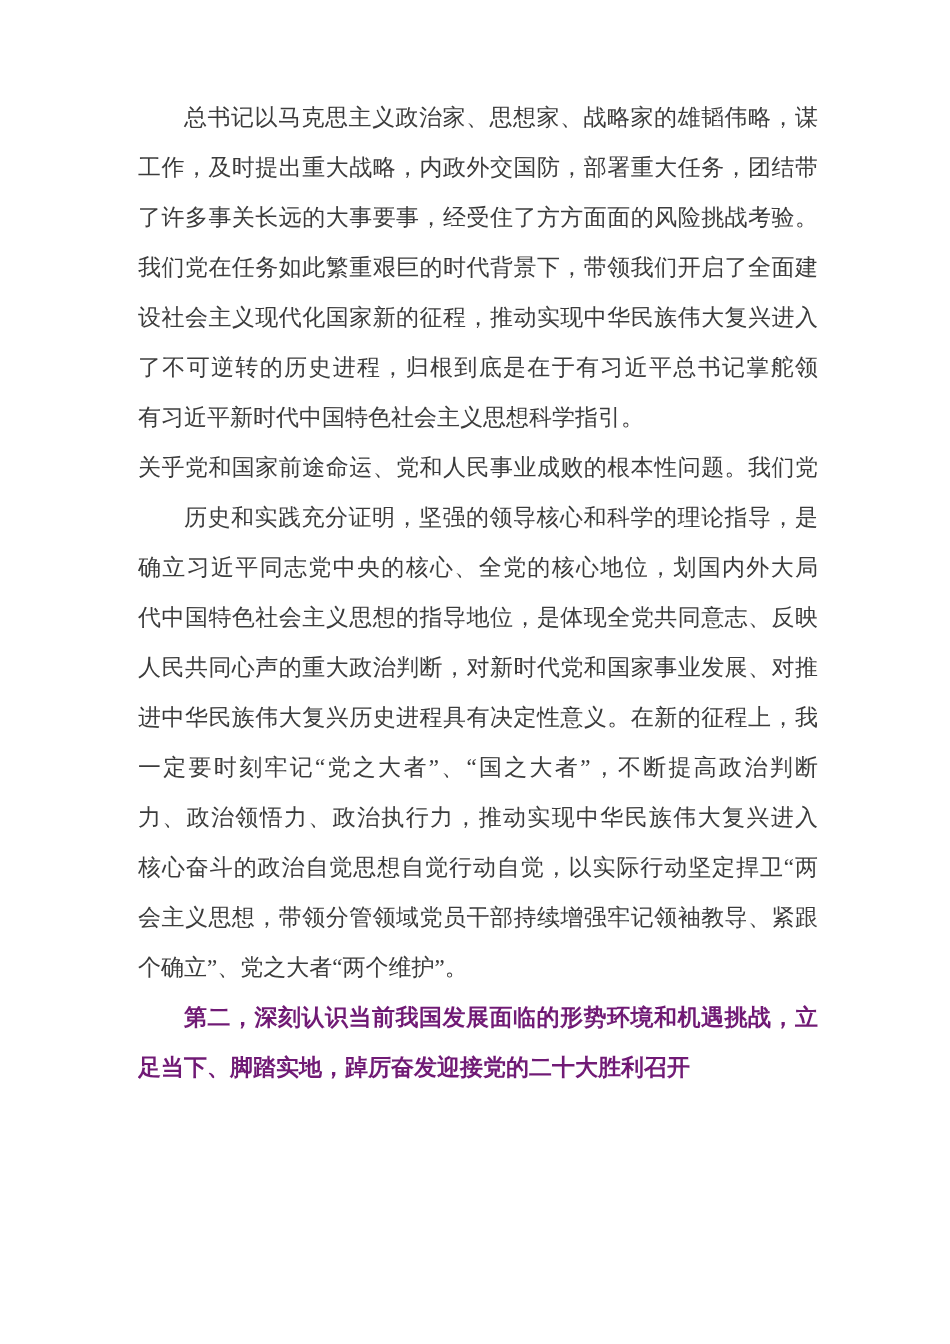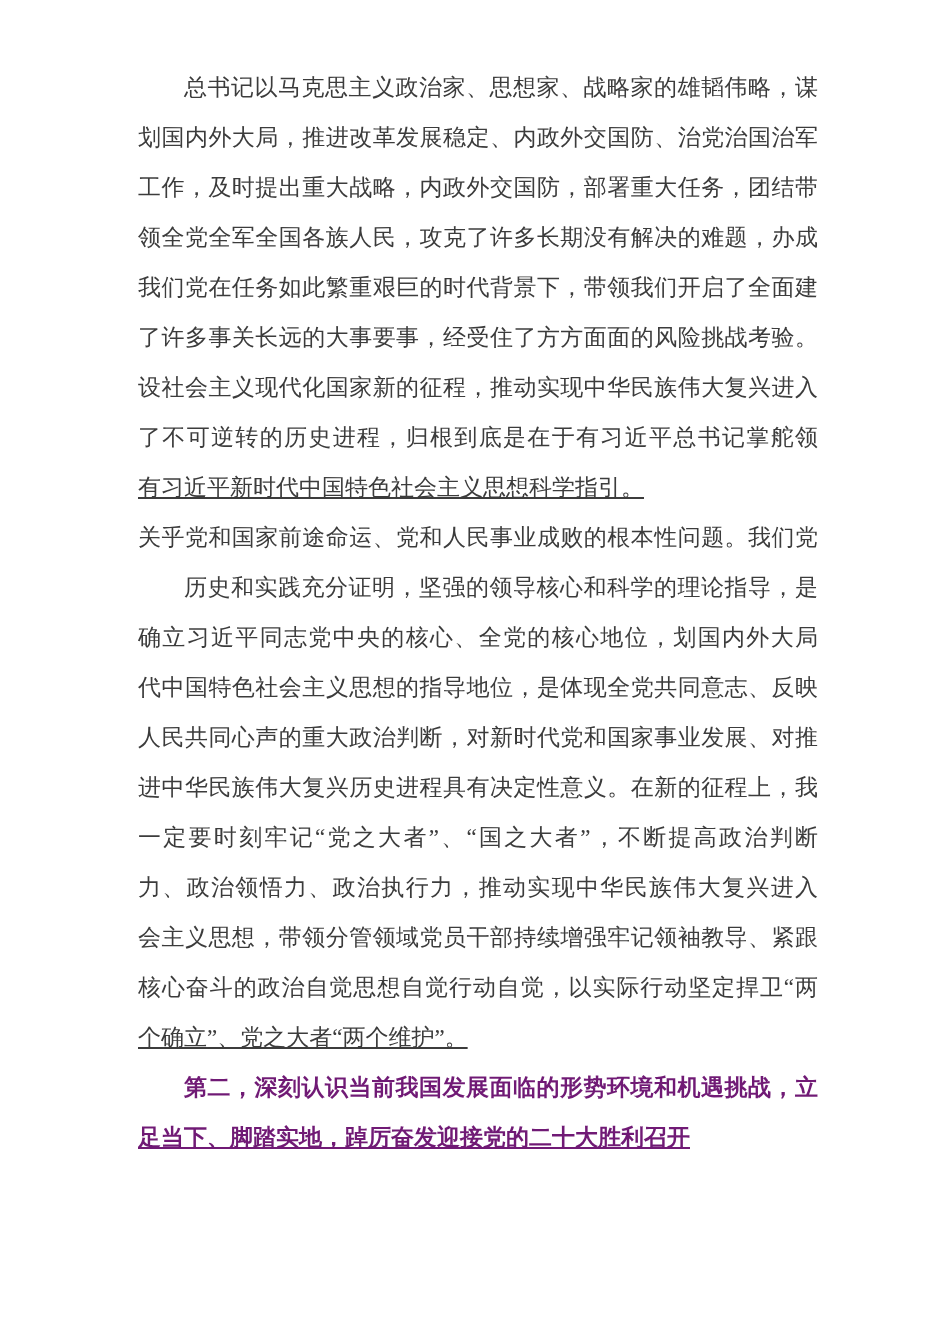--- a/index.html
+++ b/index.html
@@ -6,21 +6,21 @@
     margin: 0;
     padding: 0;
     background: #ffffff;
   }
   .page {
     position: relative;
     width: 950px;
     height: 1344px;
     background: #ffffff;
     box-sizing: border-box;
-    padding: 63px 132px 0 138px;
+    padding: 93px 132px 0 138px;
     font-family: "Liberation Serif", serif;
     color: #3c3c3c;
     overflow: hidden;
   }
   .paragraph {
     margin: 0;
     padding: 0;
   }
   .ln {
     font-size: 23px;
@@ -29,55 +29,52 @@
     text-align: justify;
     text-align-last: justify;
     text-justify: inter-character;
     overflow: hidden;
   }
   .ln.indent {
     text-indent: 2em;
   }
   .ln.pend {
     text-align-last: left;
-    text-decoration: underline;
   }
   .paragraph.bold .ln {
     font-weight: bold;
     color: #701a75;
   }
 </style>
 </head>
 <body>
 
 <div class="page">
 
   <div class="paragraph">
     <div class="ln indent">总书记以马克思主义政治家、思想家、战略家的雄韬伟略，谋</div>
-    <div class="ln">划国内外大局，推进改革发展稳定、内政外交国防、治党治国治军</div>
     <div class="ln">工作，及时提出重大战略，内政外交国防，部署重大任务，团结带</div>
-    <div class="ln">领全党全军全国各族人民，攻克了许多长期没有解决的难题，办成</div>
+    <div class="ln">了许多事关长远的大事要事，经受住了方方面面的风险挑战考验。</div>
     <div class="ln">我们党在任务如此繁重艰巨的时代背景下，带领我们开启了全面建</div>
-    <div class="ln">了许多事关长远的大事要事，经受住了方方面面的风险挑战考验。</div>
     <div class="ln">设社会主义现代化国家新的征程，推动实现中华民族伟大复兴进入</div>
     <div class="ln">了不可逆转的历史进程，归根到底是在于有习近平总书记掌舵领航，</div>
     <div class="ln pend">有习近平新时代中国特色社会主义思想科学指引。</div>
   </div>
 
   <div class="paragraph">
     <div class="ln">关乎党和国家前途命运、党和人民事业成败的根本性问题。我们党</div>
     <div class="ln indent">历史和实践充分证明，坚强的领导核心和科学的理论指导，是</div>
     <div class="ln">确立习近平同志党中央的核心、全党的核心地位，划国内外大局</div>
     <div class="ln">代中国特色社会主义思想的指导地位，是体现全党共同意志、反映</div>
     <div class="ln">人民共同心声的重大政治判断，对新时代党和国家事业发展、对推</div>
     <div class="ln">进中华民族伟大复兴历史进程具有决定性意义。在新的征程上，我</div>
     <div class="ln">一定要时刻牢记“党之大者”、“国之大者”，不断提高政治判断</div>
     <div class="ln">力、政治领悟力、政治执行力，推动实现中华民族伟大复兴进入</div>
+    <div class="ln">核心奋斗的政治自觉思想自觉行动自觉，以实际行动坚定捍卫“两</div>
     <div class="ln">会主义思想，带领分管领域党员干部持续增强牢记领袖教导、紧跟</div>
-    <div class="ln">核心奋斗的政治自觉思想自觉行动自觉，以实际行动坚定捍卫“两</div>
     <div class="ln pend">个确立”、党之大者“两个维护”。</div>
   </div>
 
   <div class="paragraph bold">
     <div class="ln indent">第二，深刻认识当前我国发展面临的形势环境和机遇挑战，立</div>
     <div class="ln pend">足当下、脚踏实地，踔厉奋发迎接党的二十大胜利召开</div>
   </div>
 
 </div>
 

